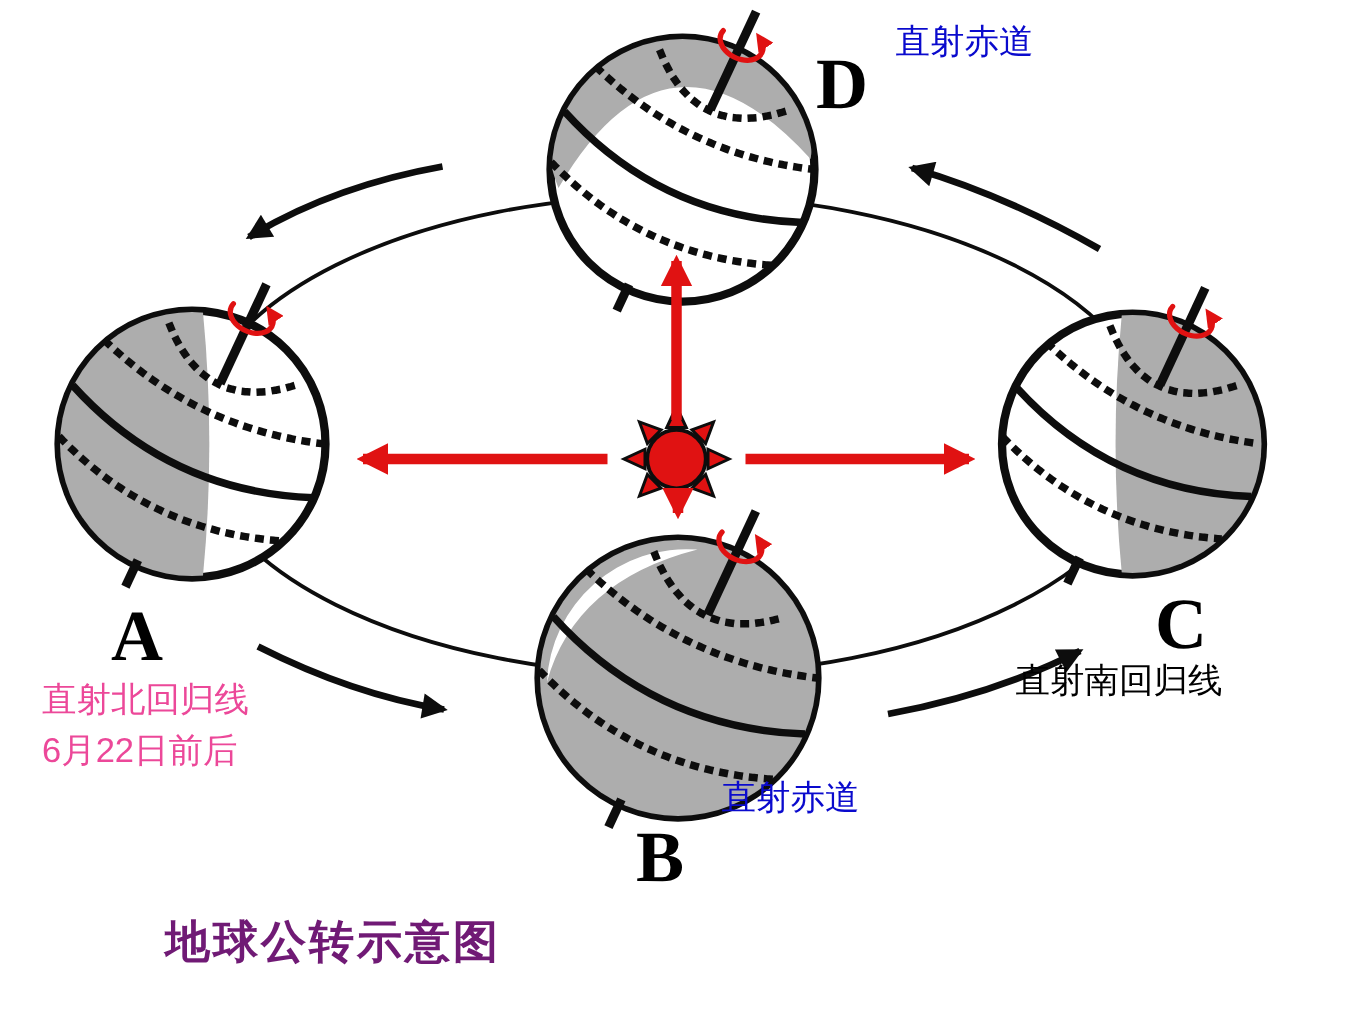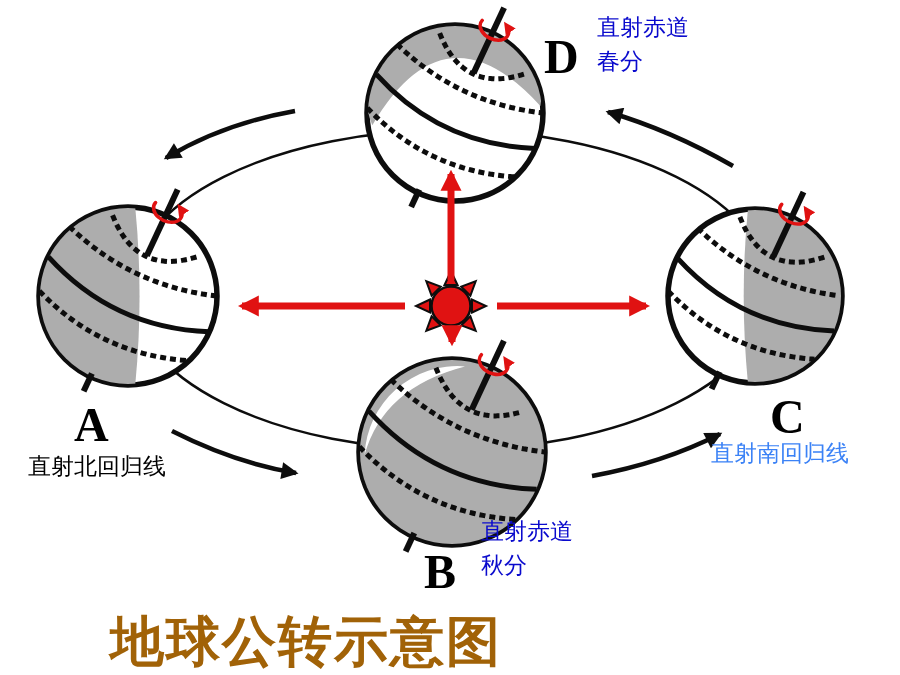--- a/index.html
+++ b/index.html
@@ -4,22 +4,22 @@
 <style>
   html,body{margin:0;padding:0;background:#fff;}
   .stage{position:relative;width:900px;height:675px;background:#fff;overflow:hidden;
          font-family:"Liberation Sans","DejaVu Sans",sans-serif;}
   .stage svg{position:absolute;left:0;top:0;}
   .pos-letter{position:absolute;font-family:"Liberation Serif","DejaVu Serif",serif;
               font-weight:bold;font-size:48px;line-height:1;color:#000;}
   .anno{position:absolute;font-weight:normal;font-size:23px;line-height:34px;
         white-space:nowrap;color:#0A0ACD;}
   .anno div{white-space:nowrap;}
-  .diagram-title{position:absolute;font-weight:bold;font-size:54px;line-height:1.1;
-                 letter-spacing:2px;color:#a16207;}
+  .diagram-title{position:absolute;font-weight:bold;font-size:30px;line-height:1.1;
+                 letter-spacing:2px;color:#701a75;}
 </style>
 </head>
 <body>
 
 <div class="stage">
 
   <svg id="diagram" width="900" height="675" viewBox="0 0 900 675">
       <defs>
     <marker id="ah-black" markerUnits="userSpaceOnUse" markerWidth="24" markerHeight="17" viewBox="0 0 10 10" refX="8.5" refY="5" orient="auto">
           <path d="M0 0 L10 5 L0 10 Z" fill="#0D0D0D"></path>
@@ -126,27 +126,26 @@
       <path d="M497 306 L646 306" stroke="#E01212" stroke-width="7" fill="none" marker-end="url(#ah-red)"></path>
     </svg>
 
   <div class="pos-letter" style="left:544px;top:33px">D</div>
   <div class="pos-letter" style="left:74px;top:401px">A</div>
   <div class="pos-letter" style="left:424px;top:548px">B</div>
   <div class="pos-letter" style="left:770px;top:393px">C</div>
 
   <div class="anno" style="left: 597px; top: 10px; color: rgb(10, 10, 205);">
     <div>直射赤道</div>
-    <div>春分</div>
   </div>
-  <div class="anno" style="left: 28px; top: 449px; color: #000000;">
+  <div class="anno" style="left: 28px; top: 449px; color: #ec4899;">
     <div>直射北回归线</div>
+    <div>6月22日前后</div>
   </div>
   <div class="anno" style="left: 481px; top: 514px; color: rgb(10, 10, 205);">
     <div>直射赤道</div>
-    <div>秋分</div>
   </div>
-  <div class="anno" style="left: 711px; top: 436px; color: #3b82f6;">
+  <div class="anno" style="left: 677px; top: 436px; color: #000000;">
     <div>直射南回归线</div>
   </div>
 
   <div class="diagram-title" style="left:110px;top:612px">地球公转示意图</div>
 </div>
 
 </body></html>

